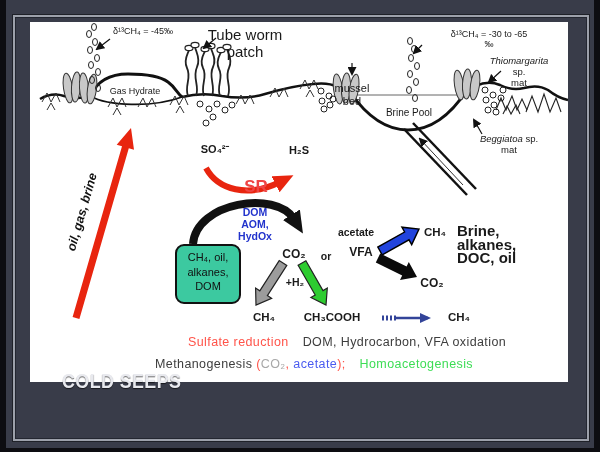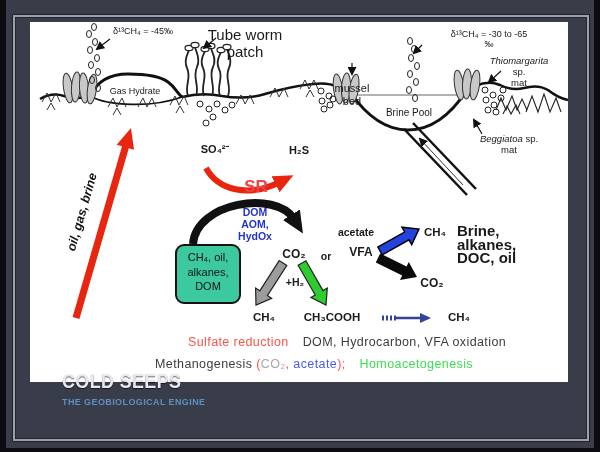--- a/index.html
+++ b/index.html
@@ -237,15 +237,14 @@
     <div class="lbl c b" style="left:234px;top:289px;font-size:11.5px;">CH₄</div>
     <div class="lbl c b" style="left:302px;top:289px;font-size:11.5px;">CH₃COOH</div>
     <div class="lbl c b" style="left:429px;top:289px;font-size:11.5px;">CH₄</div>
 
     <div class="legend" style="left:126px;top:313px;margin-left:32px;"><span class="lg-red">Sulfate reduction</span><span class="gap1"></span><span>DOM, Hydrocarbon, VFA oxidation</span></div>
     <div class="legend" style="left:125px;top:335px;"><span>Methanogenesis </span><span class="lg-red">(</span><span class="lg-gray">CO₂</span><span class="lg-red">, </span><span class="lg-blue">acetate</span><span class="lg-red">);</span><span class="gap1"></span><span class="lg-green">Homoacetogenesis</span></div>
   </div>
 
   <div class="titlebar">
     <div class="title">COLD SEEPS</div>
-    <div class="subtitle">THE GEOBIOLOGICAL ENGINE</div>
   </div>
 </div>
 
 </body></html>

